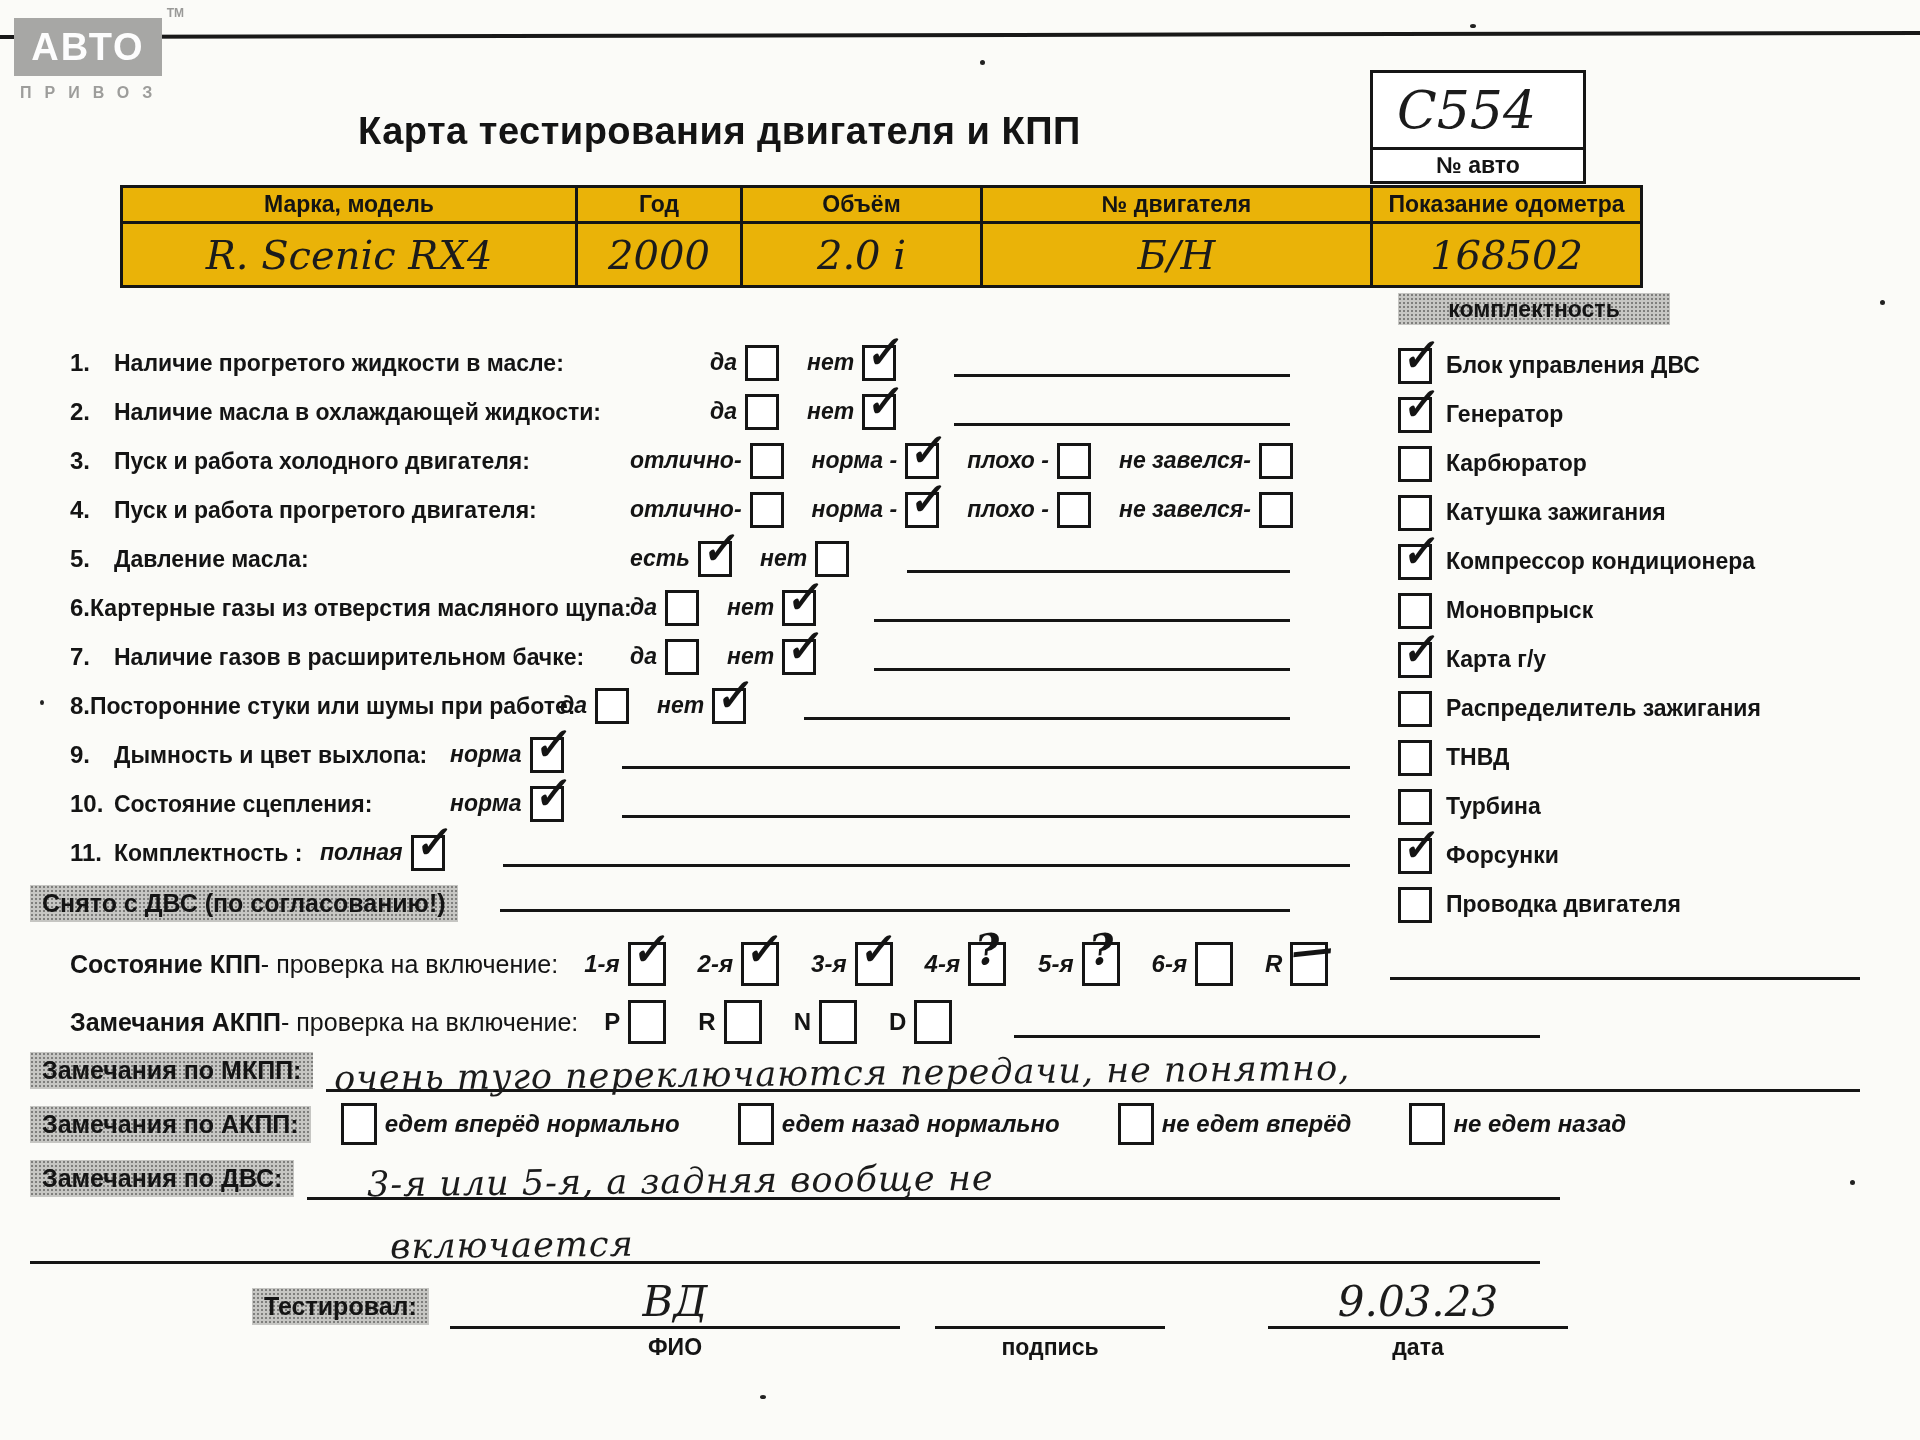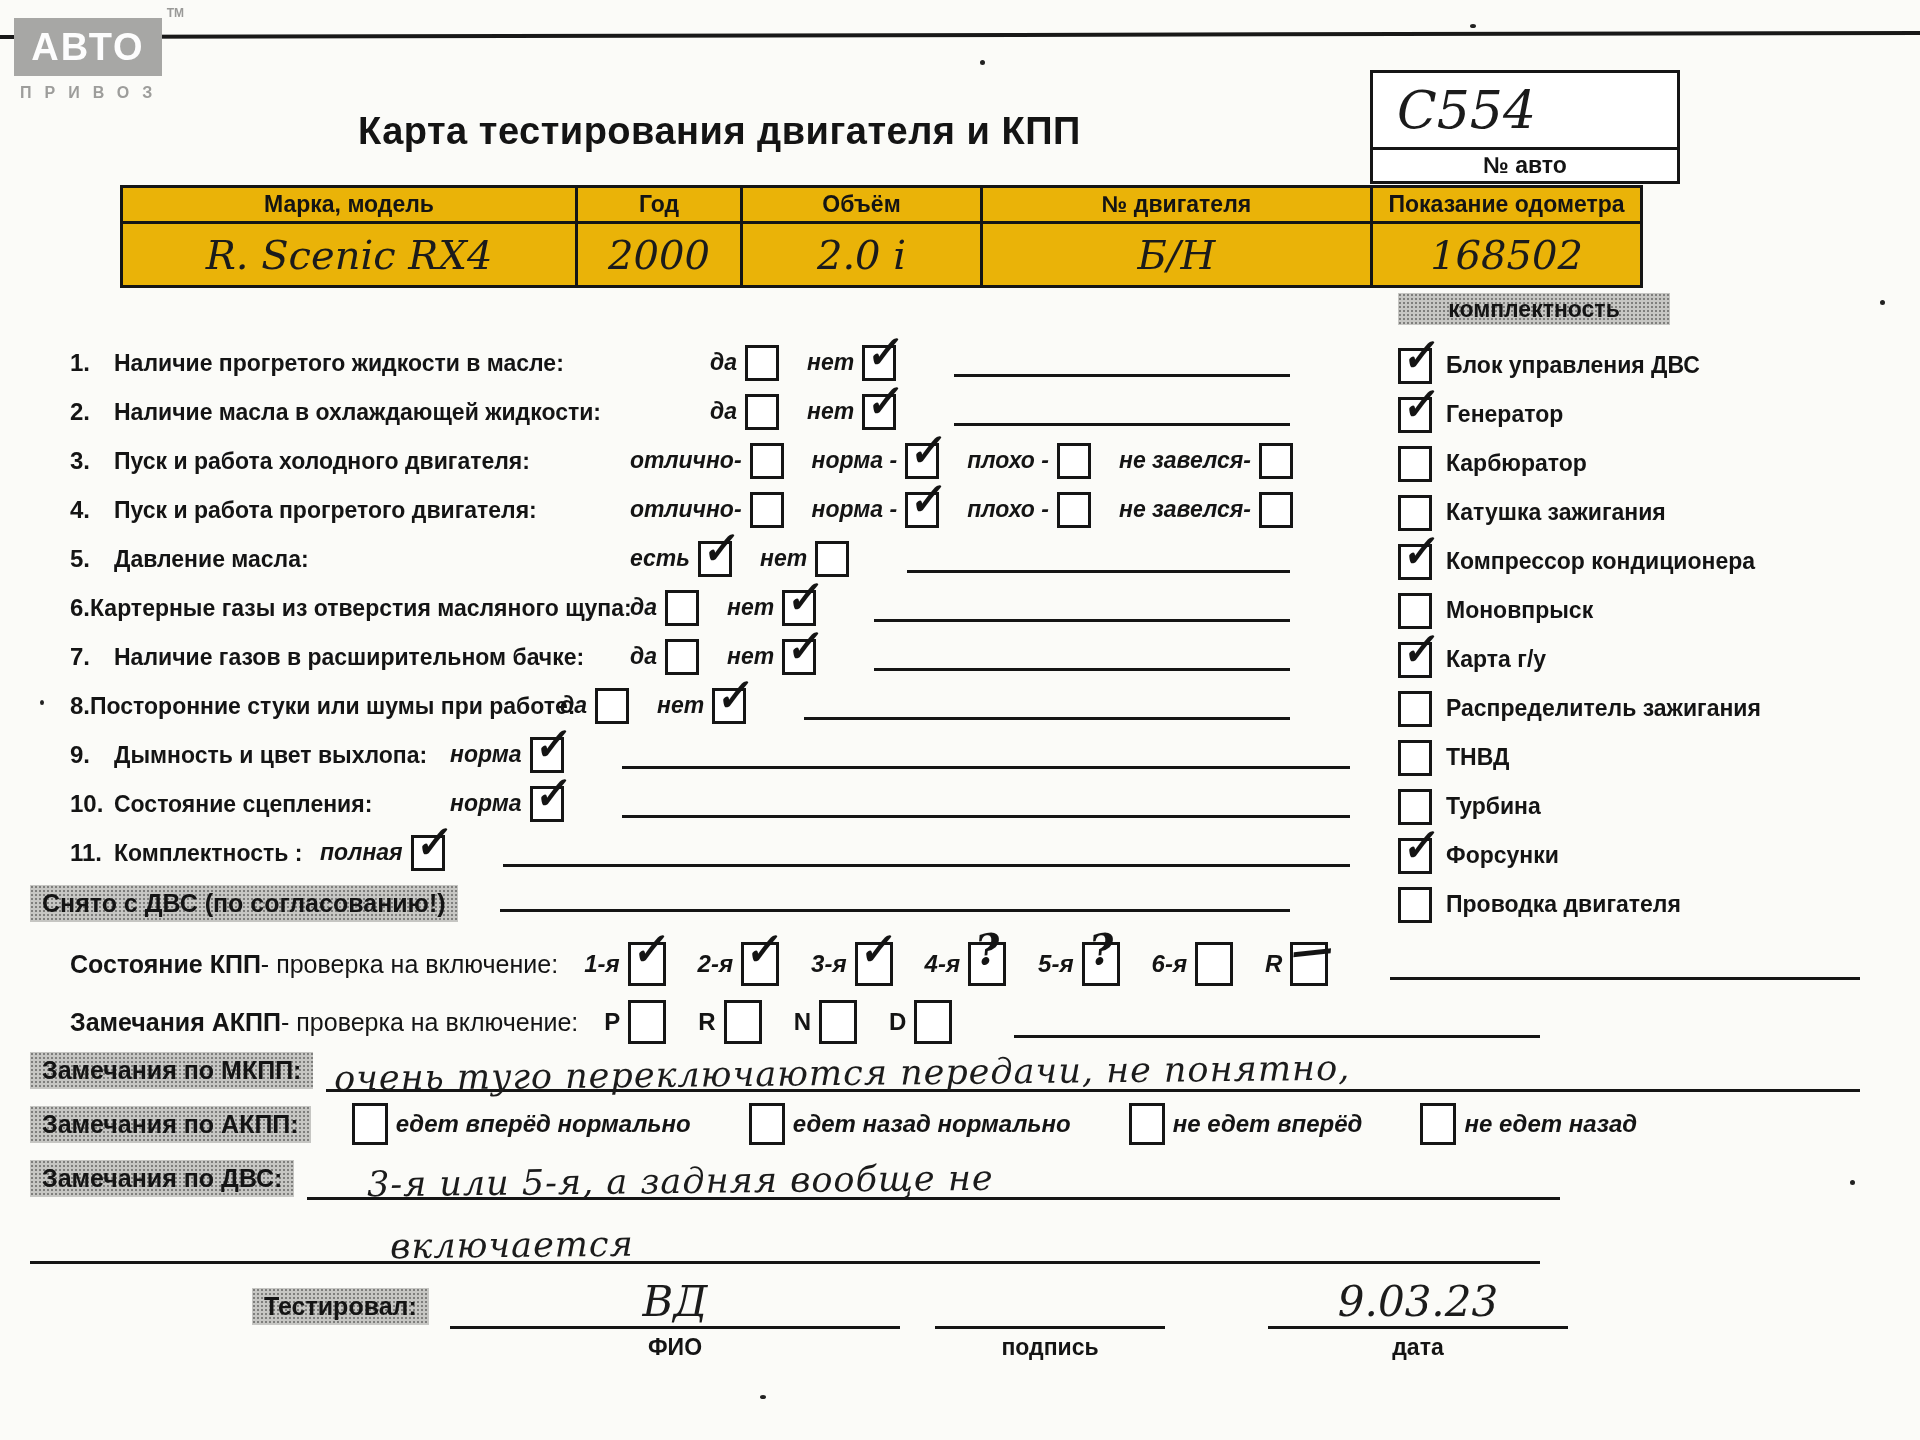--- a/index.html
+++ b/index.html
@@ -23,21 +23,21 @@
   
   .logo { position:absolute; top:18px; left:14px; width:160px; z-index:6; }
   .logo-box { width:148px; height:58px; background:#a7a7a5; display:flex; align-items:center; justify-content:center; position:relative; }
   .logo-text { color:#fdfdfd; font-weight:bold; font-size:38px; letter-spacing:2px; }
   .logo-tm { position:absolute; top:-12px; right:-22px; color:#9a9a98; font-size:12px; font-weight:bold; }
   .logo-sub { margin-top:8px; color:#9d9d9b; font-weight:bold; font-size:16px; letter-spacing:13px; padding-left:6px; white-space:nowrap; }
 
   .title { position:absolute; top:110px; left:358px; font-size:38px; font-weight:bold; letter-spacing:0.5px; }
 
   
-  .car-box { position:absolute; top:70px; left:1370px; width:310px; border:3px solid #151515; background:#fff; }
+  .car-box { position:absolute; top:70px; left:1370px; width:216px; border:3px solid #151515; background:#fff; }
   .car-num { height:74px; padding-left:24px; display:flex; align-items:center; font-size:52px; }
   .car-num-label { border-top:3px solid #151515; height:34px; display:flex; align-items:center; justify-content:center; font-weight:bold; font-size:23px; }
 
   
   table.veh { position:absolute; top:185px; left:120px; border-collapse:collapse; table-layout:fixed; }
   table.veh td { border:3px solid #151515; text-align:center; vertical-align:middle; background:#eab308; }
   table.veh tr.hdr td { height:36px; font-weight:bold; font-size:23px; }
   table.veh tr.val td { height:64px; font-size:40px; }
   .c1{width:455px} .c2{width:165px} .c3{width:240px} .c4{width:390px} .c5{width:270px}
 
@@ -75,21 +75,21 @@
   .gopt { display:flex; align-items:center; margin-right:32px; }
   .gopt-label { font-style:italic; font-weight:bold; font-size:24px; margin-right:8px; }
   .gopt-label.upright { font-style:normal; }
   .kbox { width:38px; height:44px; }
 
   
   .note-row { position:absolute; left:30px; display:flex; align-items:center; height:52px; }
   .note-label { font-weight:bold; font-size:25px; padding:4px 12px; white-space:nowrap; }
   .note-line { flex:1 1 auto; position:relative; border-bottom:3px solid #151515; height:44px; margin-left:13px; }
   .note-hw { position:absolute; left:8px; bottom:-4px; font-size:35px; white-space:nowrap; transform:rotate(-0.6deg); letter-spacing:1px; }
-  .note-opts { display:flex; align-items:center; margin-left:41px; }
+  .note-opts { display:flex; align-items:center; margin-left:30px; }
   .nopt { display:flex; align-items:center; margin-right:58px; }
   .nopt .cbox { width:36px; height:42px; }
   .nopt-label { font-style:italic; font-weight:bold; font-size:24px; margin-left:8px; white-space:nowrap; }
 
   .dvs-line2 { position:absolute; top:1206px; left:30px; width:1510px; border-bottom:3px solid #151515; height:58px; position:absolute; }
   .dvs-line2 .note-hw { left:360px; }
 
   
   .footer { position:absolute; top:1282px; left:0; width:1920px; height:110px; }
   .footer .note-label { position:absolute; left:252px; top:6px; }

